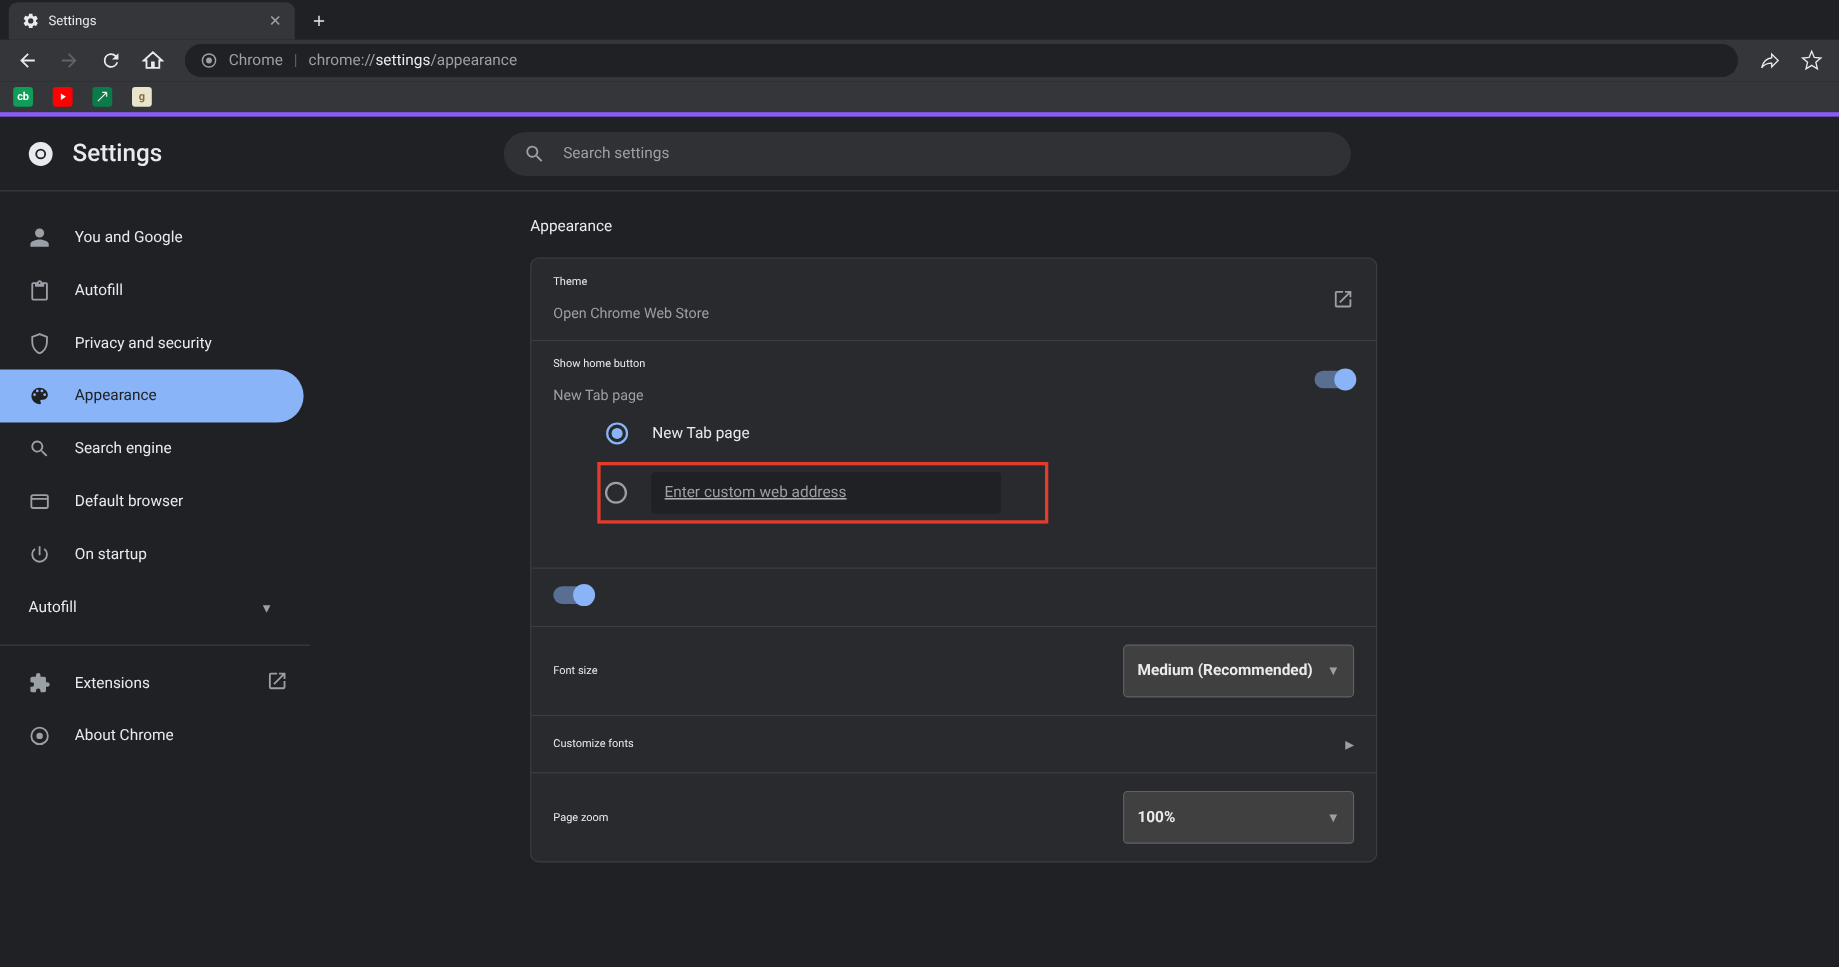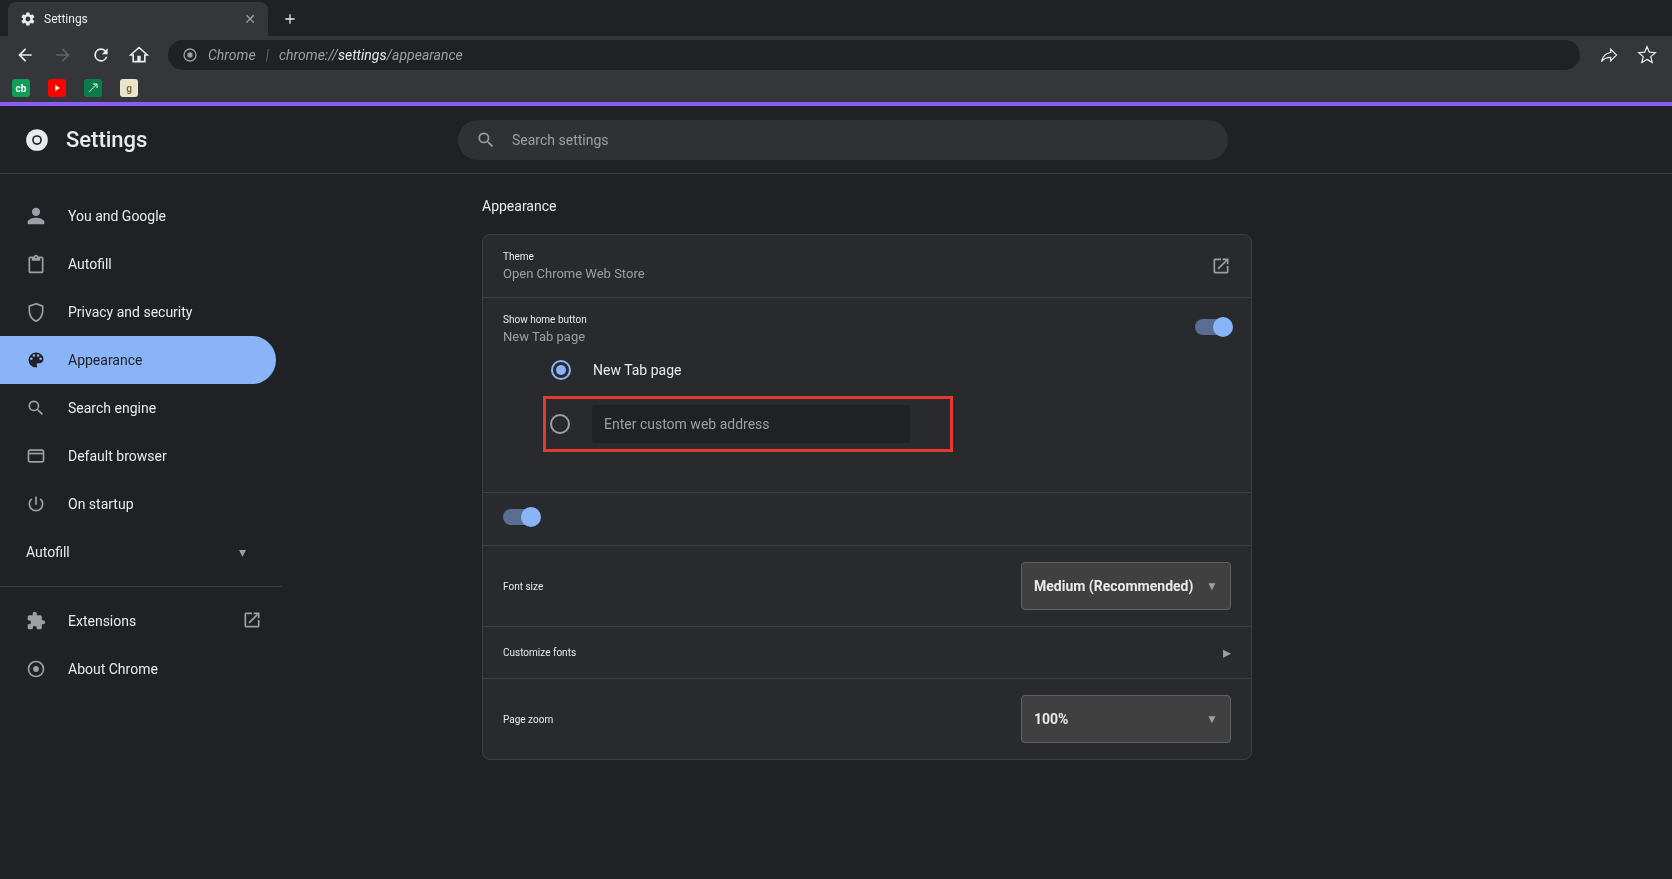--- a/index.html
+++ b/index.html
@@ -8,21 +8,21 @@
 
 .tab-bar { height: 36px; background: #202124; display: flex; align-items: flex-end; padding-left: 8px; }
 .tab { background: #35363a; height: 34px; width: 260px; border-radius: 8px 8px 0 0; display: flex; align-items: center; padding: 0 12px; gap: 8px; font-size: 12px; color: #e8eaed; }
 .tab .close { margin-left: auto; color: #9aa0a6; font-size: 14px; cursor: pointer; }
 .new-tab-btn { width: 28px; height: 28px; display: flex; align-items: center; justify-content: center; color: #e8eaed; margin-left: 8px; margin-bottom: 3px; cursor: pointer; }
 
 
 .toolbar { height: 38px; background: #35363a; display: flex; align-items: center; padding: 0 8px; gap: 4px; }
 .toolbar .nav-btn { width: 34px; height: 34px; display: flex; align-items: center; justify-content: center; color: #9aa0a6; border-radius: 50%; cursor: pointer; }
 .toolbar .nav-btn.enabled { color: #e8eaed; }
-.omnibox { flex: 1; background: #202124; height: 30px; border-radius: 15px; display: flex; align-items: center; padding: 0 14px; gap: 10px; margin: 0 8px; font-size: 14px; font-style: italic; }
+.omnibox { flex: 1; background: #202124; height: 30px; border-radius: 15px; display: flex; align-items: center; padding: 0 14px; gap: 10px; margin: 0 8px; font-size: 14px; }
 .omnibox .prefix { color: #9aa0a6; }
 .omnibox .sep { color: #5f6368; }
 .omnibox .path-dim { color: #9aa0a6; }
 .omnibox .path-bright { color: #e8eaed; }
 .toolbar .right-btn { width: 34px; height: 34px; display: flex; align-items: center; justify-content: center; color: #e8eaed; cursor: pointer; }
 
 
 .bookmarks-bar { height: 32px; background: #35363a; display: flex; align-items: center; padding: 0 12px; gap: 18px; border-bottom: 4px solid #8b5cf6; }
 .bm-icon { width: 18px; height: 18px; border-radius: 3px; display: flex; align-items: center; justify-content: center; font-size: 10px; font-weight: bold; }
 
@@ -44,36 +44,36 @@
 .ext-link { margin-left: auto; margin-right: 20px; color: #9aa0a6; }
 
 
 .main { flex: 1; padding: 24px 0 0 200px; }
 .section-title { font-size: 14px; color: #e8eaed; margin-bottom: 20px; }
 .card { width: 770px; background: #292a2d; border-radius: 8px; border: 1px solid #3c4043; overflow: hidden; }
 .row { padding: 16px 20px; border-bottom: 1px solid #3c4043; display: flex; align-items: center; }
 .row:last-child { border-bottom: none; }
 .row-main { flex: 1; }
 .row-title { font-size: 10px; color: #e8eaed; }
-.row-sub { font-size: 13px; color: #9aa0a6; margin-top: 4px; }
+.row-sub { font-size: 13px; color: #9aa0a6; margin-top: 16px; }
 .row-action { color: #9aa0a6; display: flex; align-items: center; }
 
 
 .toggle { width: 36px; height: 16px; background: #8ab4f8; border-radius: 8px; position: relative; opacity: 0.5; }
 .toggle-wrap { position: relative; width: 36px; height: 20px; }
 .toggle-knob { position: absolute; right: -2px; top: -2px; width: 20px; height: 20px; background: #8ab4f8; border-radius: 50%; }
 
 
 .radio-block { padding: 8px 0 16px 48px; }
 .radio-row { display: flex; align-items: center; gap: 22px; padding: 8px 0; }
 .radio-outer { width: 20px; height: 20px; border: 2px solid #8ab4f8; border-radius: 50%; display: flex; align-items: center; justify-content: center; }
 .radio-outer.off { border-color: #9aa0a6; }
 .radio-inner { width: 10px; height: 10px; background: #8ab4f8; border-radius: 50%; }
 .radio-label { font-size: 14px; }
-.radio-input { width: 318px; height: 38px; background: #202124; border: none; border-radius: 4px; padding: 0 12px; color: #e8eaed; font-size: 14px; outline: none; }
+.radio-input { width: 318px; height: 38px; background: #202124; border: none; border-radius: 4px; padding: 0 12px; color: #e8eaed; font-size: 14px; outline: none; text-decoration: underline; }
 .radio-input::placeholder { color: #9aa0a6; }
 .highlight-box { border: 3px solid #e43b2f; padding: 6px 10px 6px 4px; margin-left: -8px; display: inline-flex; align-items: center; gap: 22px; width: 410px; }
 
 
 .select-box { background: #404040; border: 1px solid #5f6368; border-radius: 4px; height: 48px; display: flex; align-items: center; padding: 0 12px; gap: 12px; font-size: 14px; min-width: 210px; justify-content: space-between; font-weight: bold; }
 .select-box .chev { color: #9aa0a6; font-size: 12px; }
 
 .icon-svg { width: 20px; height: 20px; fill: currentColor; }
 .icon-sm { width: 16px; height: 16px; fill: currentColor; }
 </style>

